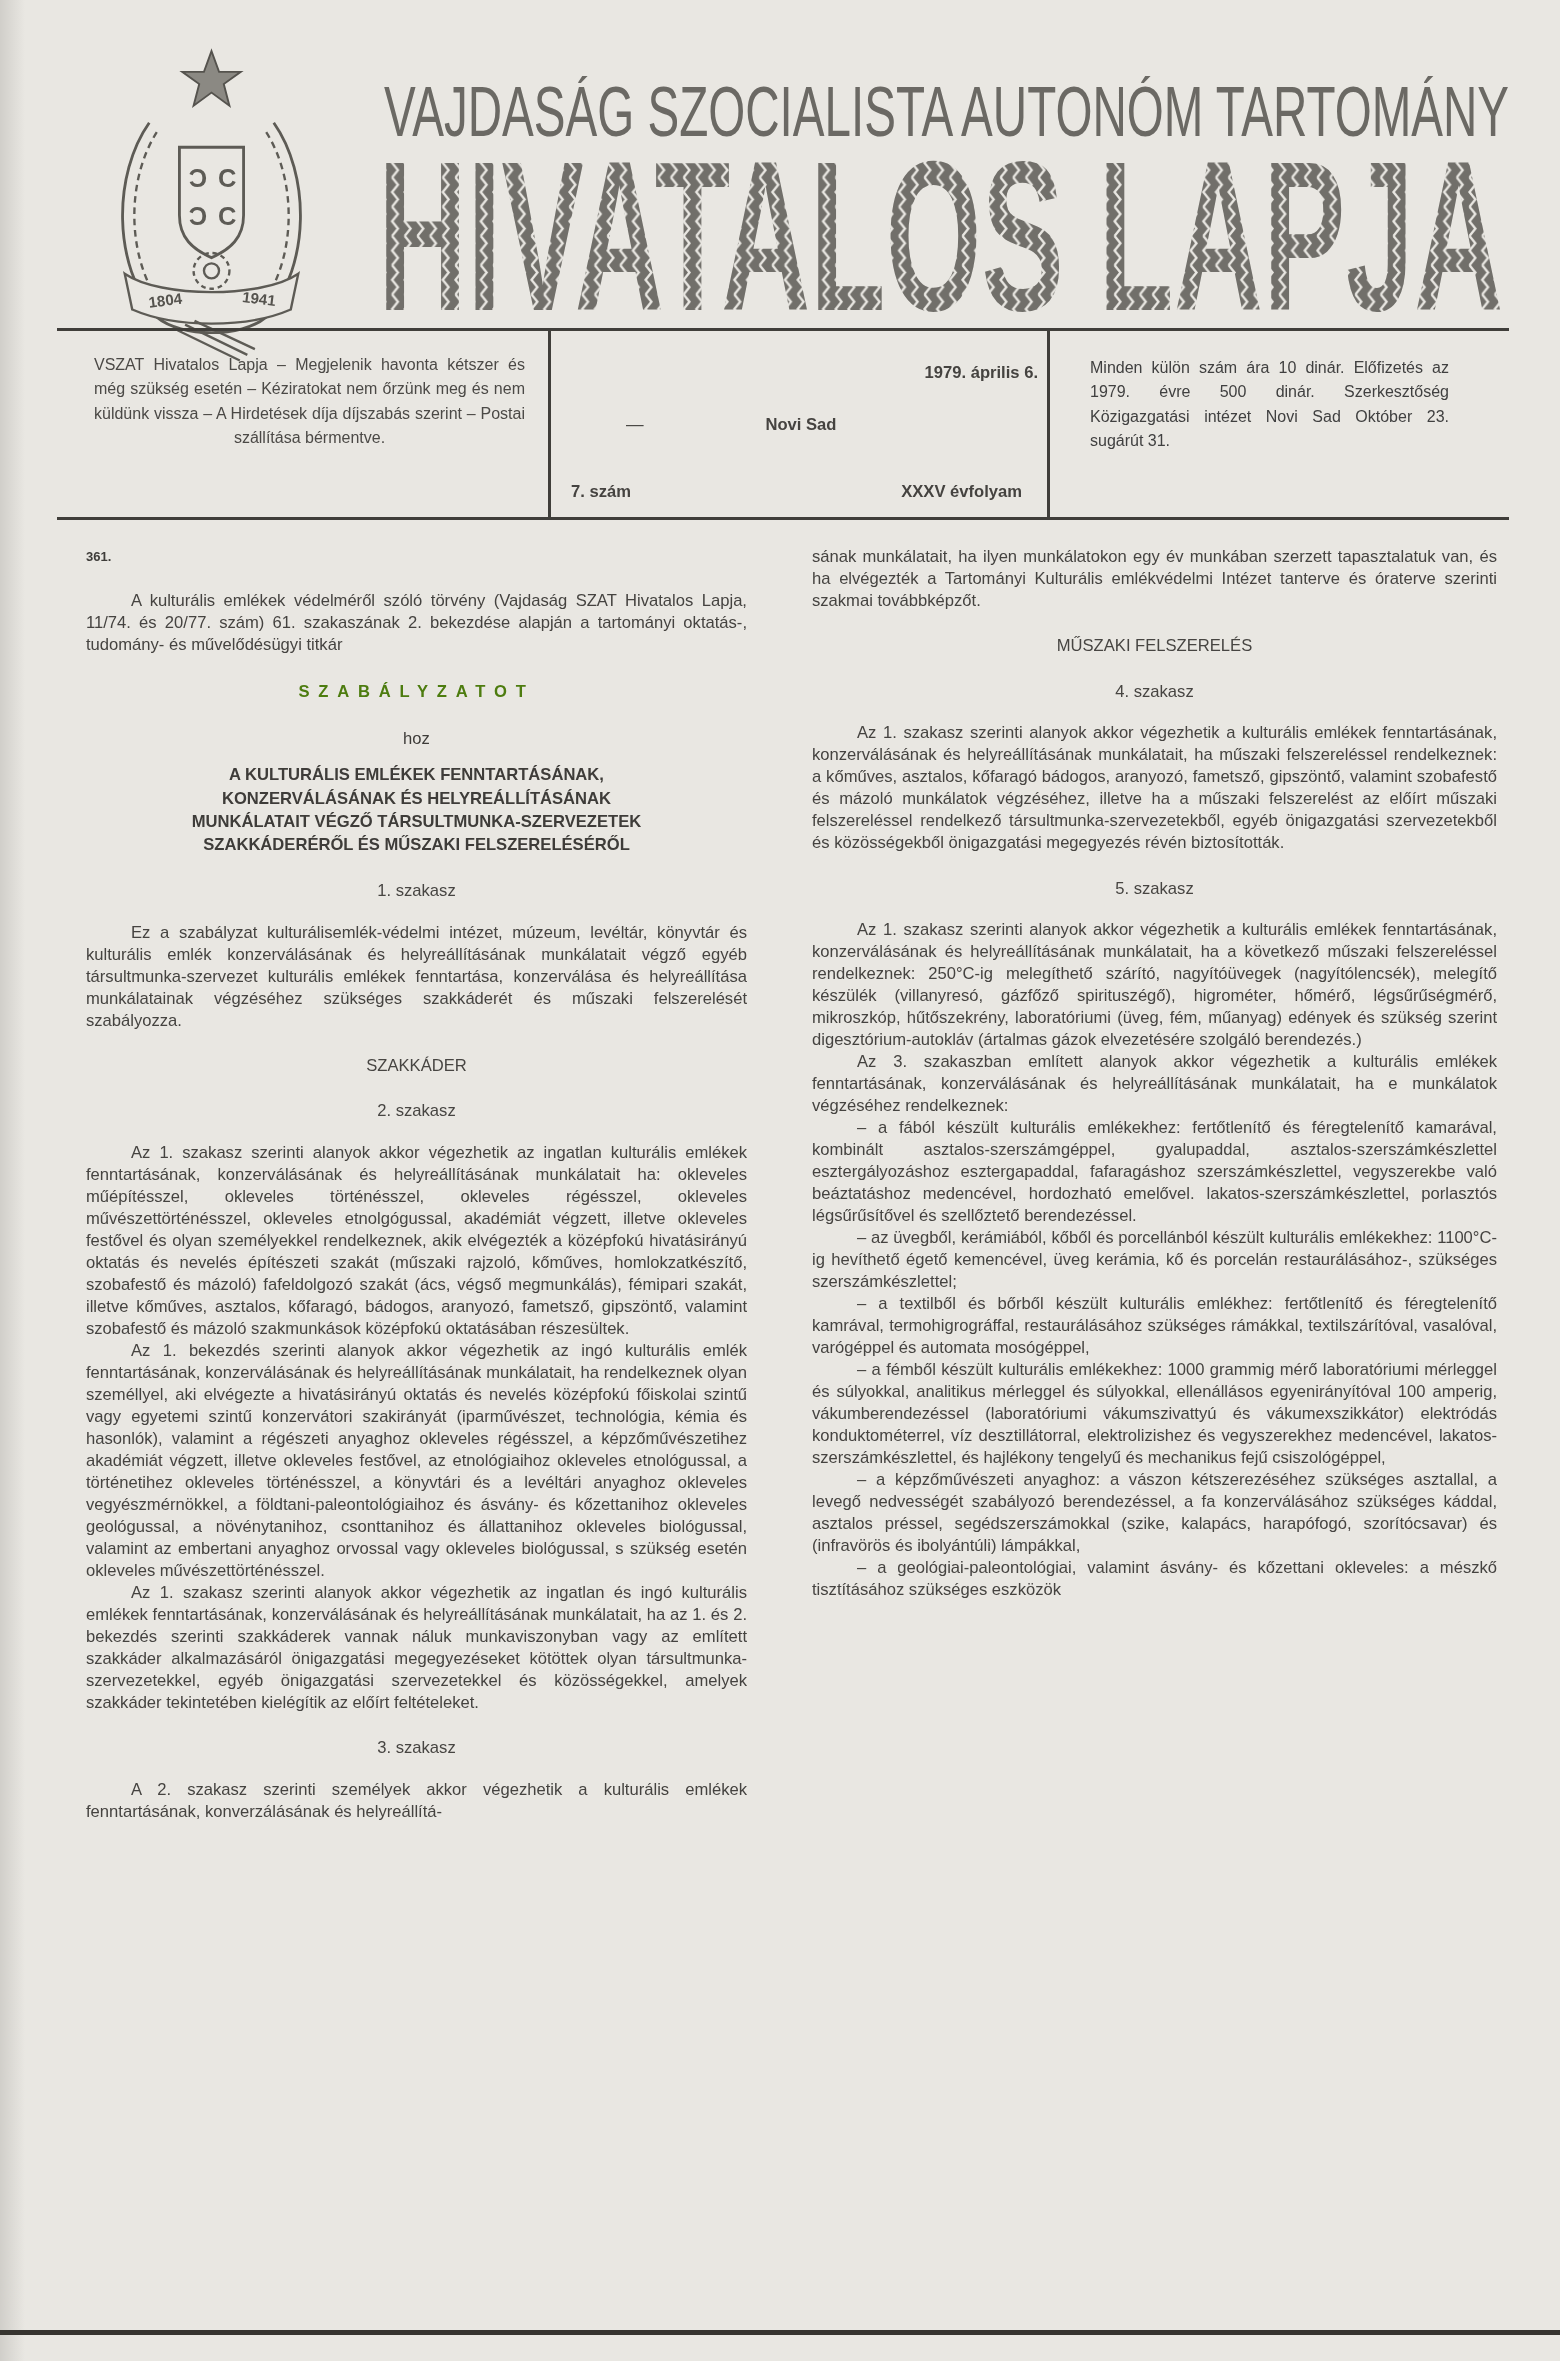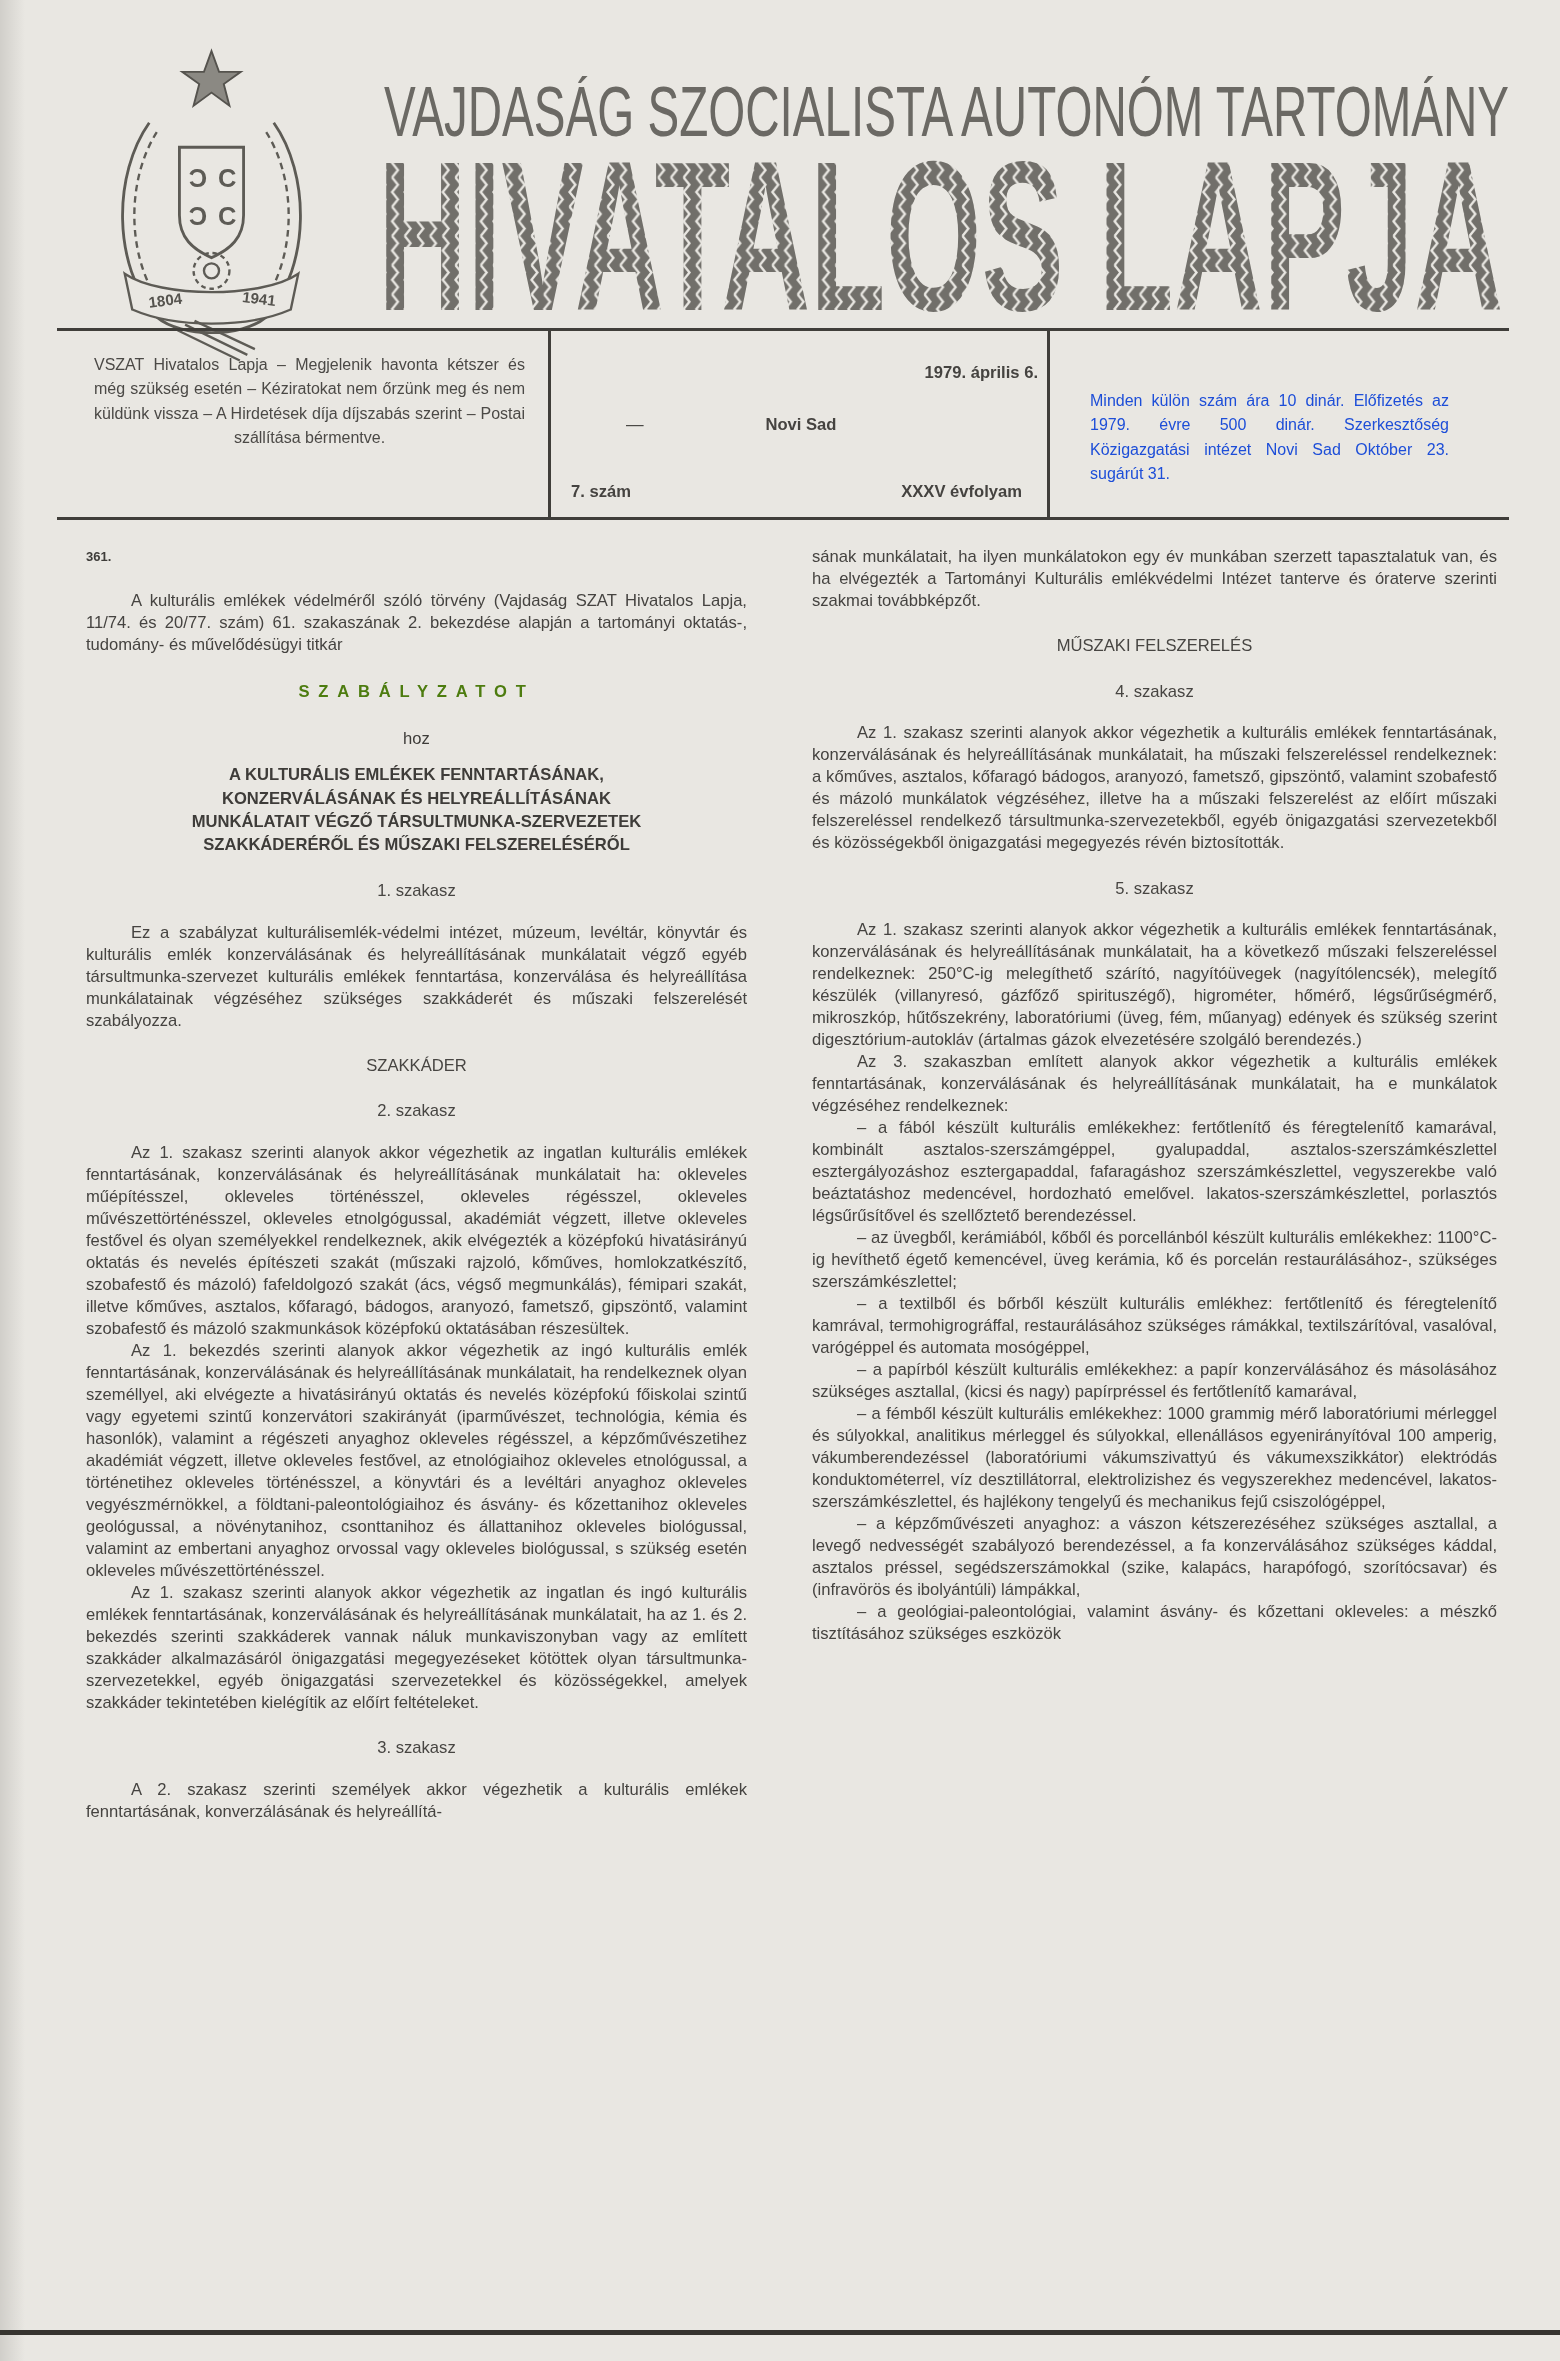--- a/index.html
+++ b/index.html
@@ -31,22 +31,22 @@
     text-align:justify;text-align-last:center;
   }
   .cell-date{position:absolute;left:564px;top:363px;width:474px;text-align:right;font-weight:bold;font-size:16.6px;}
   .cell-dash{position:absolute;left:626px;top:414px;font-size:17.6px;color:#4b4946;}
   .cell-place{position:absolute;left:564px;top:415px;width:474px;text-align:center;font-weight:bold;font-size:16.6px;}
   .cell-bottomrow{
     position:absolute;left:571px;top:482px;width:451px;
     display:flex;justify-content:space-between;font-weight:bold;font-size:16.6px;
   }
   .cell-sub{
-    position:absolute;left:1090px;top:389px;width:359px;
-    font-size:16px;line-height:24.4px;color:#1d4ed8;text-align:justify;
+    position:absolute;left:1090px;top:356px;width:359px;
+    font-size:16px;line-height:24.4px;color:#404040;text-align:justify;
   }
   
   .col{position:absolute;top:546px;font-size:16.6px;line-height:22px;max-height:1777px;overflow:hidden;}
   .col-left{left:86px;width:661px;}
   .col-right{left:812px;width:685px;}
   .p{margin:0;text-align:justify;text-indent:45px;}
   .p.noindent{text-indent:0;}
   .art-num{font-weight:bold;font-size:13px;margin:0 0 21.5px;color:#3e3c39;}
   .hc{text-align:center;margin:23.4px 0 19.5px;color:#474542;}
   .h-spread{font-weight:bold;letter-spacing:8.8px;margin:25px 0 25px;color:#4d7c0f;}
@@ -143,21 +143,20 @@
     <p class="p noindent">sának munkálatait, ha ilyen munkálatokon egy év munkában szerzett tapasztalatuk van, és ha elvégezték a Tartományi Kulturális emlékvédelmi Intézet tanterve és óraterve szerinti szakmai továbbképzőt.</p>
     <div class="hc">MŰSZAKI FELSZERELÉS</div>
     <div class="hc">4. szakasz</div>
     <p class="p">Az 1. szakasz szerinti alanyok akkor végezhetik a kulturális emlékek fenntartásának, konzerválásának és helyreállításának munkálatait, ha műszaki felszereléssel rendelkeznek: a kőműves, asztalos, kőfaragó bádogos, aranyozó, fametsző, gipszöntő, valamint szobafestő és mázoló munkálatok végzéséhez, illetve ha a műszaki felszerelést az előírt műszaki felszereléssel rendelkező társultmunka-szervezetekből, egyéb önigazgatási szervezetekből és közösségekből önigazgatási megegyezés révén biztosították.</p>
     <div class="hc">5. szakasz</div>
     <p class="p">Az 1. szakasz szerinti alanyok akkor végezhetik a kulturális emlékek fenntartásának, konzerválásának és helyreállításának munkálatait, ha a következő műszaki felszereléssel rendelkeznek: 250°C-ig melegíthető szárító, nagyítóüvegek (nagyítólencsék), melegítő készülék (villanyresó, gázfőző spirituszégő), higrométer, hőmérő, légsűrűségmérő, mikroszkóp, hűtőszekrény, laboratóriumi (üveg, fém, műanyag) edények és szükség szerint digesztórium-autokláv (ártalmas gázok elvezetésére szolgáló berendezés.)</p>
     <p class="p">Az 3. szakaszban említett alanyok akkor végezhetik a kulturális emlékek fenntartásának, konzerválásának és helyreállításának munkálatait, ha e munkálatok végzéséhez rendelkeznek:</p>
     <p class="p">– a fából készült kulturális emlékekhez: fertőtlenítő és féregtelenítő kamarával, kombinált asztalos-szerszámgéppel, gyalupaddal, asztalos-szerszámkészlettel esztergályozáshoz esztergapaddal, fafaragáshoz szerszámkészlettel, vegyszerekbe való beáztatáshoz medencével, hordozható emelővel. lakatos-szerszámkészlettel, porlasztós légsűrűsítővel és szellőztető berendezéssel.</p>
     <p class="p">– az üvegből, kerámiából, kőből és porcellánból készült kulturális emlékekhez: 1100°C-ig hevíthető égető kemencével, üveg kerámia, kő és porcelán restaurálásához-, szükséges szerszámkészlettel;</p>
     <p class="p">– a textilből és bőrből készült kulturális emlékhez: fertőtlenítő és féregtelenítő kamrával, termohigrográffal, restaurálásához szükséges rámákkal, textilszárítóval, vasalóval, varógéppel és automata mosógéppel,</p>
-    <p class="p">– a papírból készült kulturális emlékekhez: a papír konzerválásához és másolásához szükséges asztallal, (kicsi és nagy) papírpréssel és fertőtlenítő kamarával,</p>
     <p class="p">– a fémből készült kulturális emlékekhez: 1000 grammig mérő laboratóriumi mérleggel és súlyokkal, analitikus mérleggel és súlyokkal, ellenállásos egyenirányítóval 100 amperig, vákumberendezéssel (laboratóriumi vákumszivattyú és vákumexszikkátor) elektródás konduktométerrel, víz desztillátorral, elektrolizishez és vegyszerekhez medencével, lakatos-szerszámkészlettel, és hajlékony tengelyű és mechanikus fejű csiszológéppel,</p>
     <p class="p">– a képzőművészeti anyaghoz: a vászon kétszerezéséhez szükséges asztallal, a levegő nedvességét szabályozó berendezéssel, a fa konzerválásához szükséges káddal, asztalos préssel, segédszerszámokkal (szike, kalapács, harapófogó, szorítócsavar) és (infravörös és ibolyántúli) lámpákkal,</p>
     <p class="p">– a geológiai-paleontológiai, valamint ásvány- és kőzettani okleveles: a mészkő tisztításához szükséges eszközök</p>
   </div>
 
   <div class="page-bottom-rule"></div>
 </div>
 
 
 </body></html>

